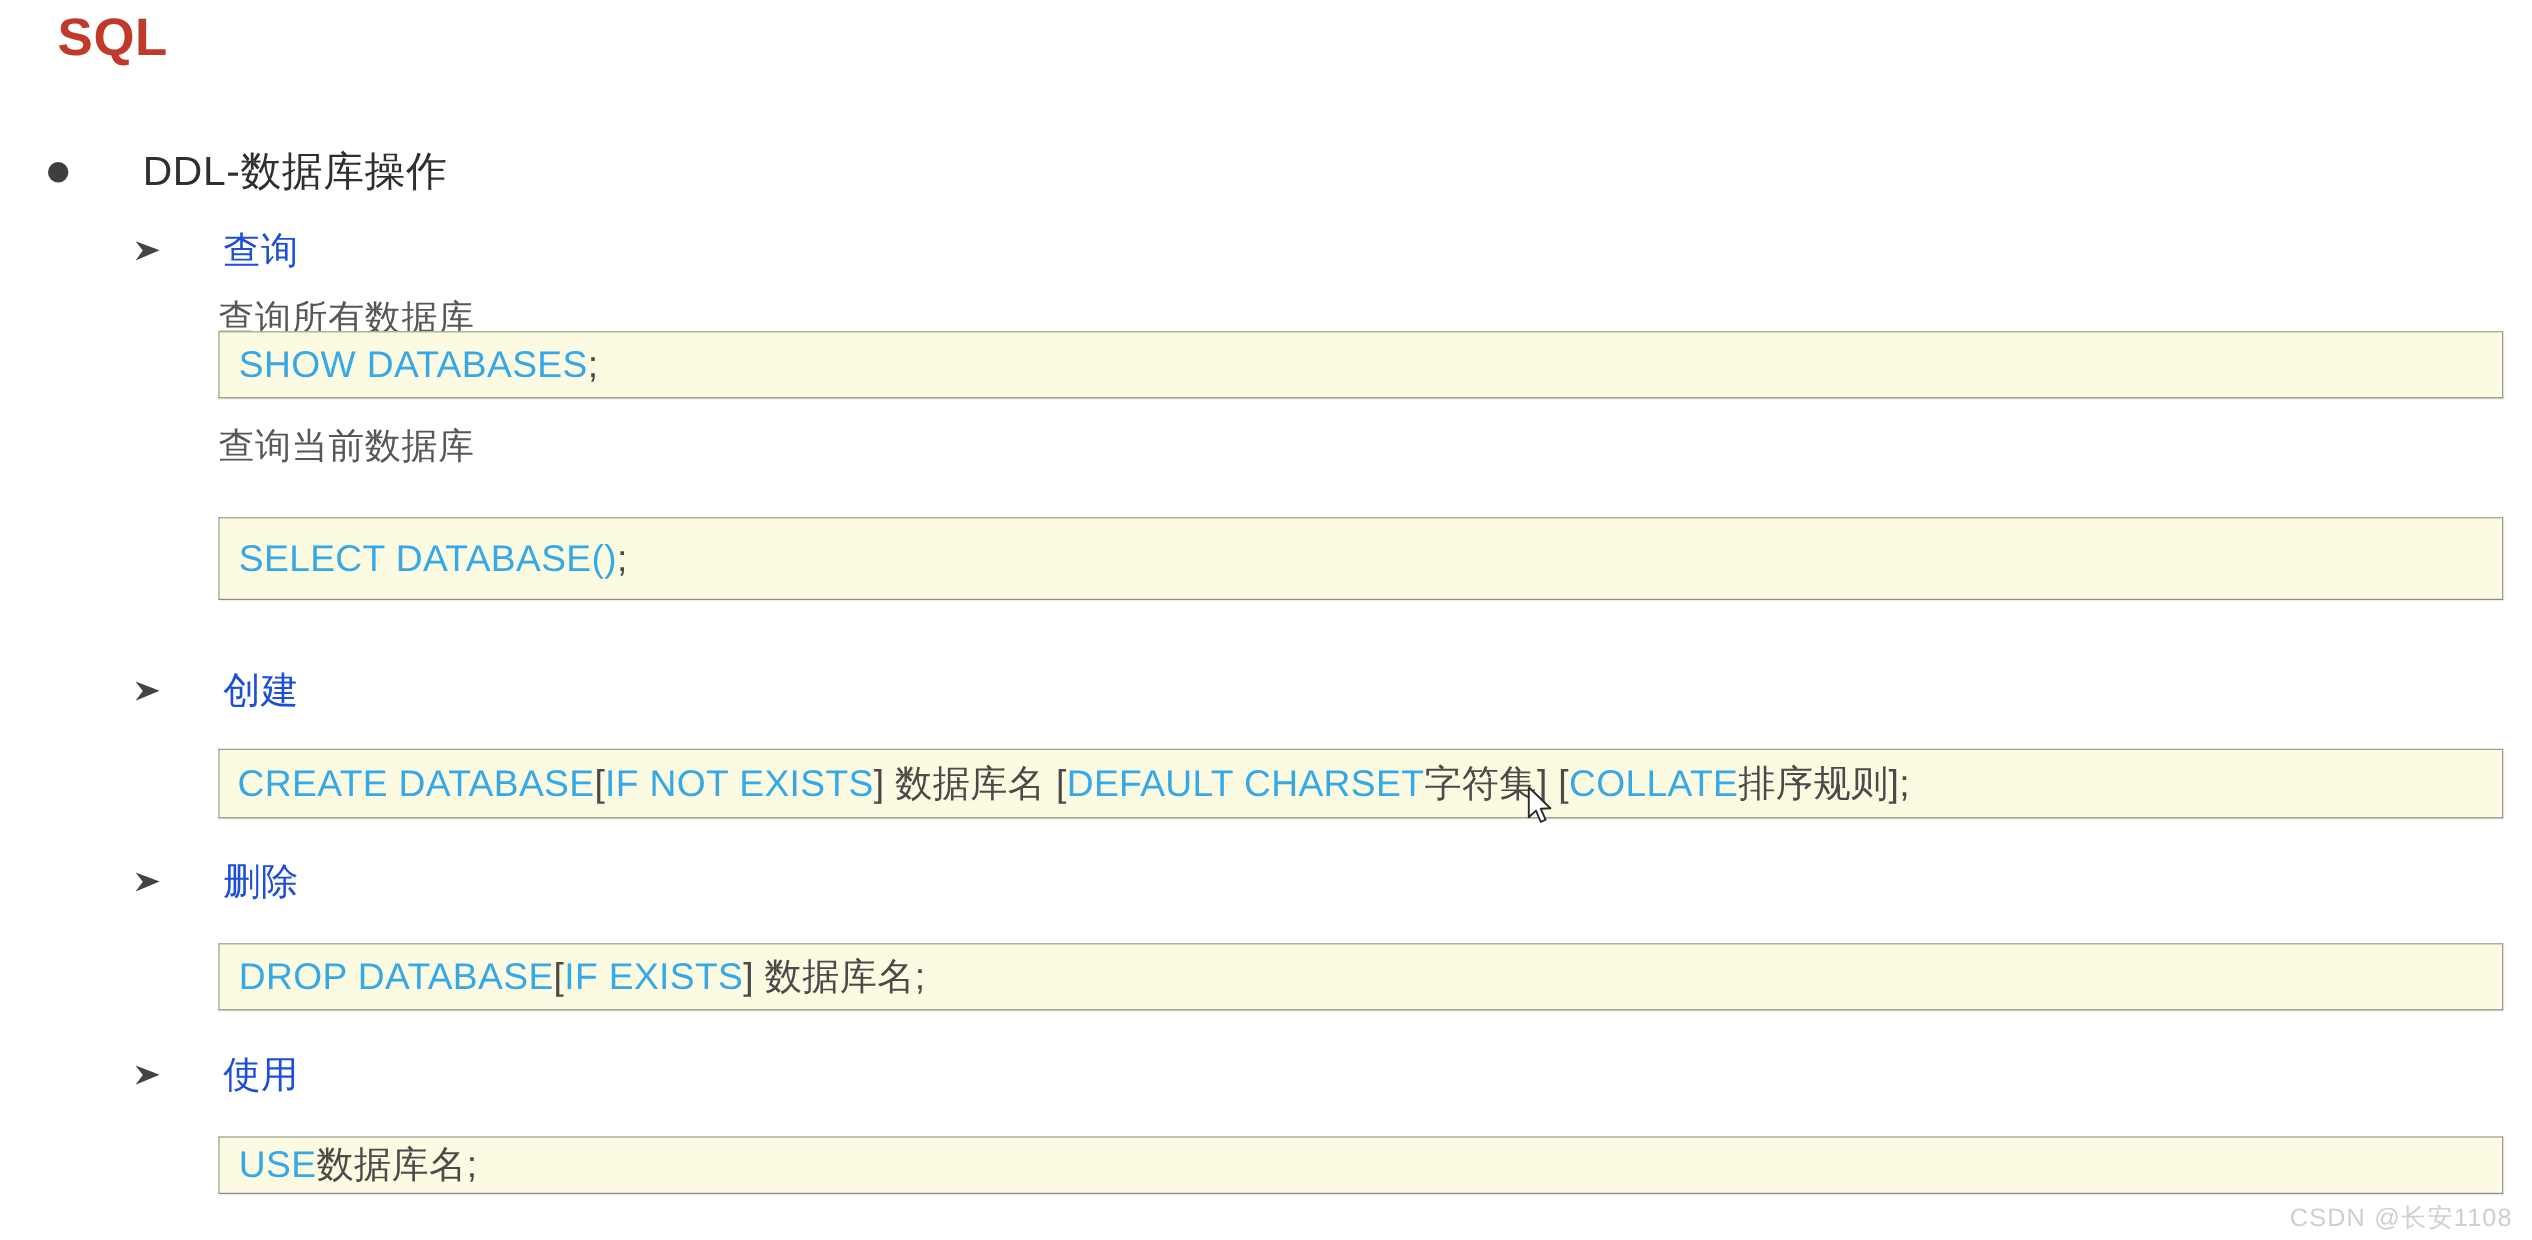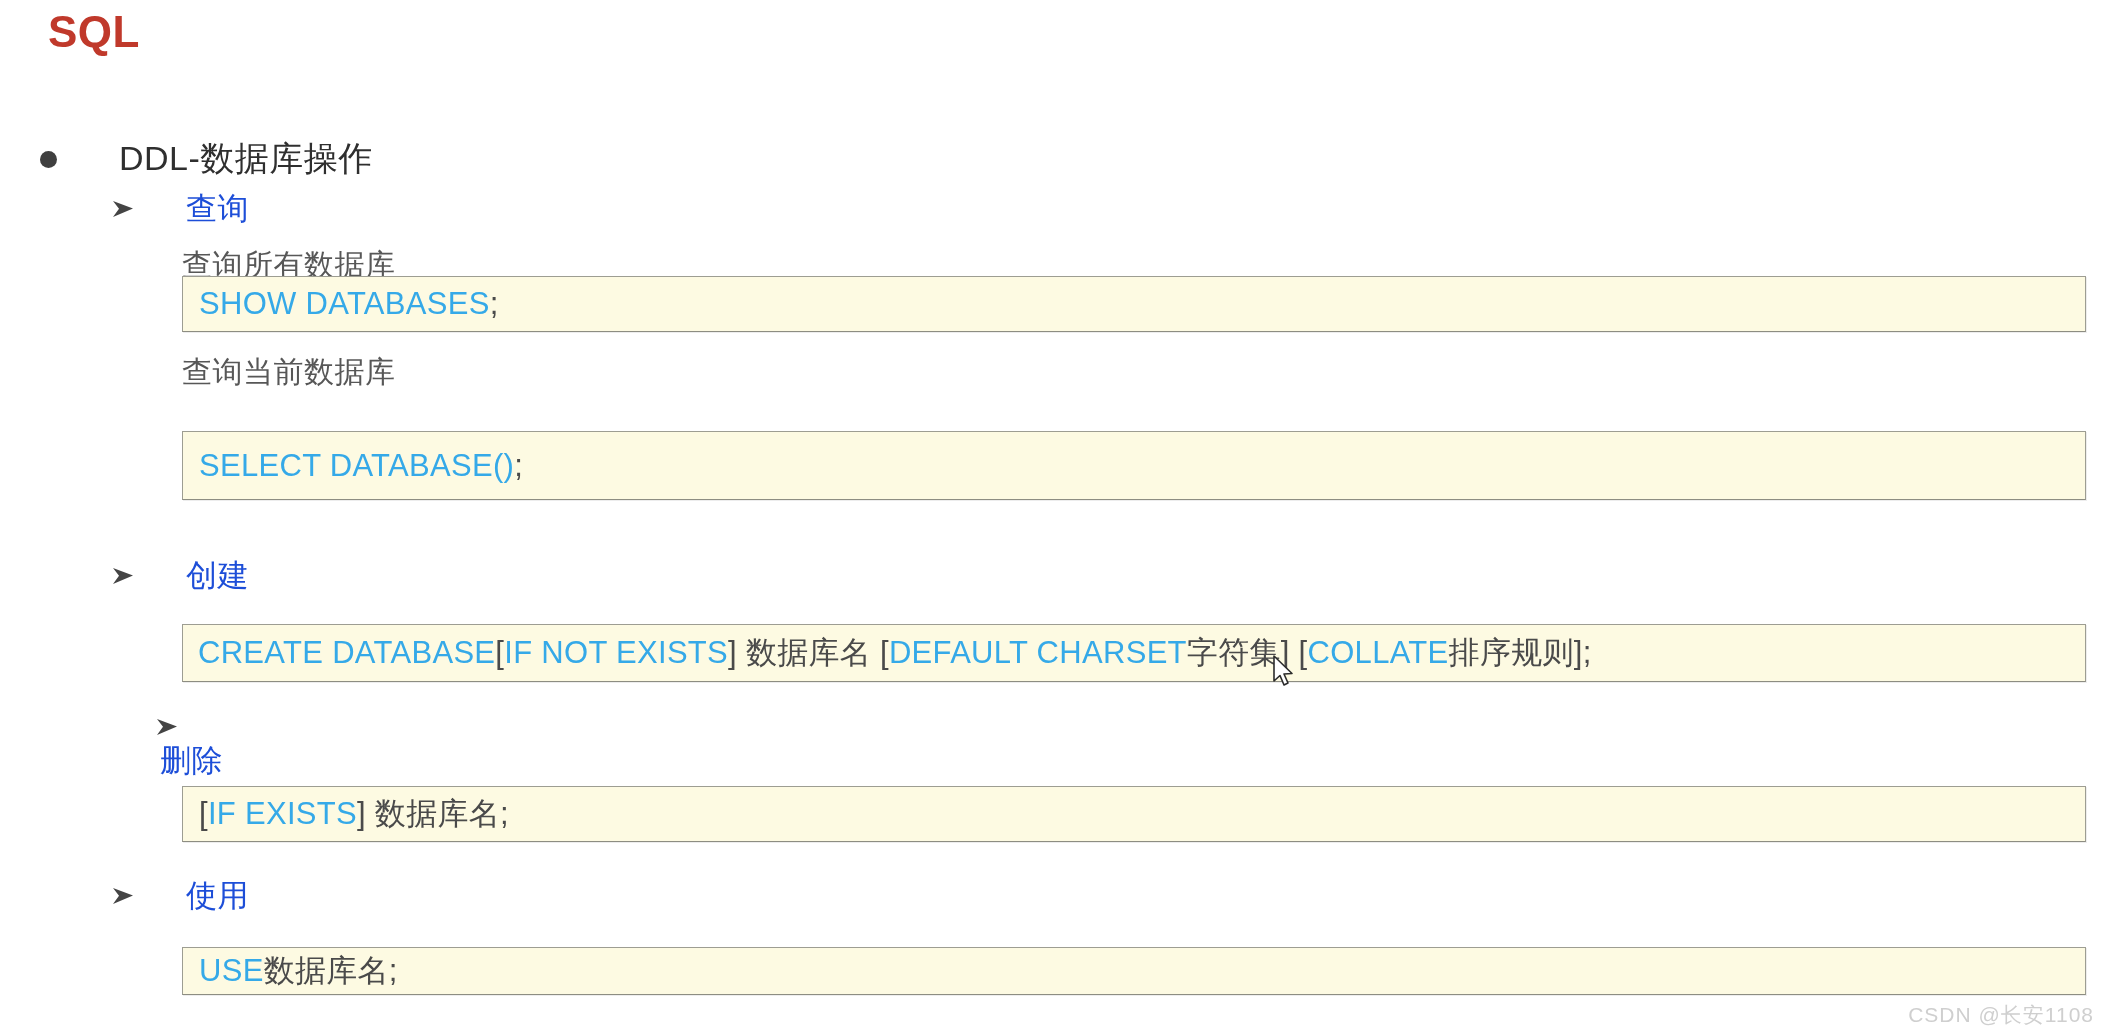--- a/index.html
+++ b/index.html
@@ -25,21 +25,21 @@
     font-weight: bold;
     color: #c0392b;
     letter-spacing: 0.5px;
     line-height: 1.2;
   }
 
   
   .l1-item {
     position: absolute;
     left: 40px;
-    top: 136px;
+    top: 120px;
     display: flex;
     align-items: center;
   }
   .l1-bullet {
     width: 17px;
     height: 17px;
     border-radius: 50%;
     background: #3f3f3f;
     flex: 0 0 auto;
   }
@@ -167,30 +167,31 @@
   <span class="kw">CREATE DATABASE</span>
     <span class="pl"> [ </span>
     <span class="kw">IF NOT EXISTS</span>
     <span class="pl"> ] 数据库名 [ </span>
     <span class="kw">DEFAULT CHARSET</span>
     <span class="pl"> 字符集] [ </span>
     <span class="kw">COLLATE</span>
     <span class="pl">  排序规则];</span>
 </div>
 
-<div class="l2-item" style="top:714px;flex-direction:column;">
+<div class="l2-item" style="top:714px;">
   <span class="l2-arrow">
     <svg width="26" height="26" viewBox="0 0 26 26" aria-hidden="true">
       <path d="M3 5 L23 12.6 L3 21 L9 12.8 Z" fill="#444444"></path>
     </svg>
   </span>
   <span class="l2-label">删除</span>
 </div>
 
 <div class="code-block" style="top:786px; height:56px;">
+  <span class="kw">DROP DATABASE</span>
     <span class="pl"> [ </span>
     <span class="kw">IF EXISTS</span>
     <span class="pl"> ] 数据库名;</span>
 </div>
 
 <div class="l2-item" style="top:875px;">
   <span class="l2-arrow">
     <svg width="26" height="26" viewBox="0 0 26 26" aria-hidden="true">
       <path d="M3 5 L23 12.6 L3 21 L9 12.8 Z" fill="#444444"></path>
     </svg>

